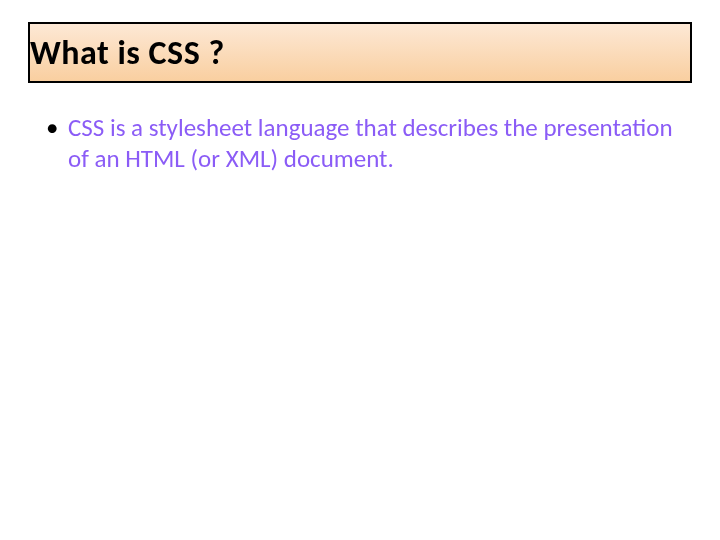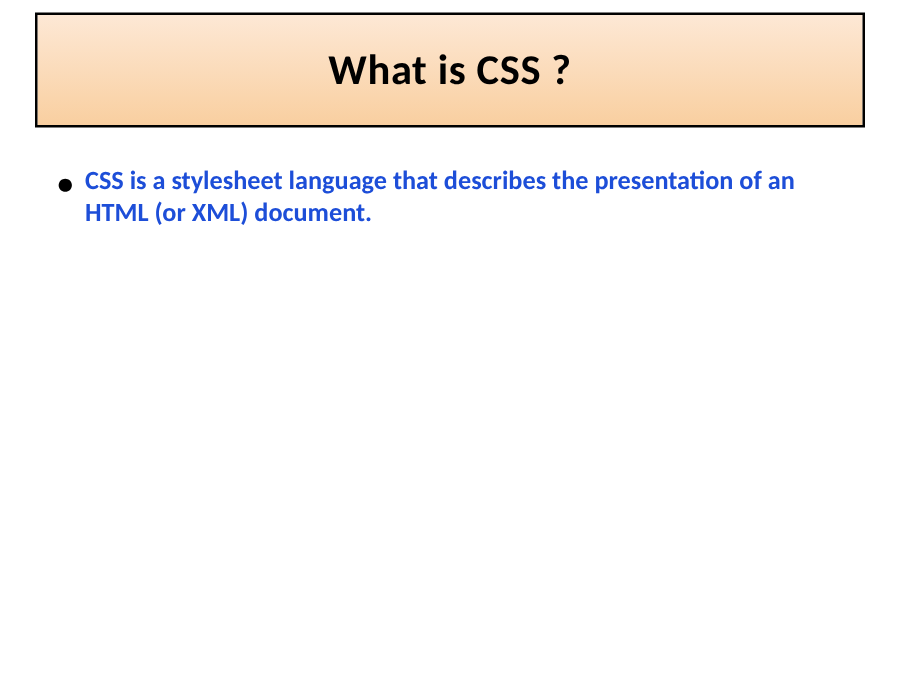--- a/index.html
+++ b/index.html
@@ -5,49 +5,48 @@
   * { margin: 0; padding: 0; box-sizing: border-box; }
   body {
     width: 720px;
     height: 540px;
     background: #ffffff;
     font-family: Calibri, "Segoe UI", Arial, sans-serif;
     color: #000;
     overflow: hidden;
   }
   .title-box {
-    margin: 10px 28px 0 28px;
-    height: 92px;
+    margin: 22px 28px 0 28px;
+    height: 61px;
     border: 2px solid #000;
     background: linear-gradient(to bottom, #fde8d5 0%, #f9cfa0 100%);
     display: flex;
     align-items: center;
-    justify-content: center;
+    justify-content: flex-start;
   }
   .title-text {
     font-size: 34px;
     font-weight: 700;
     color: #000;
     letter-spacing: 0.5px;
   }
   .content {
     margin: 30px 40px 0 40px;
   }
   ul.bullets {
     list-style: none;
     padding: 0;
   }
   ul.bullets li {
     position: relative;
     padding-left: 28px;
-    font-size: 21px;
+    font-size: 25px;
     line-height: 1.22;
-    color: #1d4ed8;
+    color: #8b5cf6;
     margin-bottom: 2px;
-    font-weight: bold;
   }
   ul.bullets li::before {
     content: "•";
     position: absolute;
     left: 6px;
     top: 0;
     font-size: 25px;
     color: #000;
   }
 </style>

